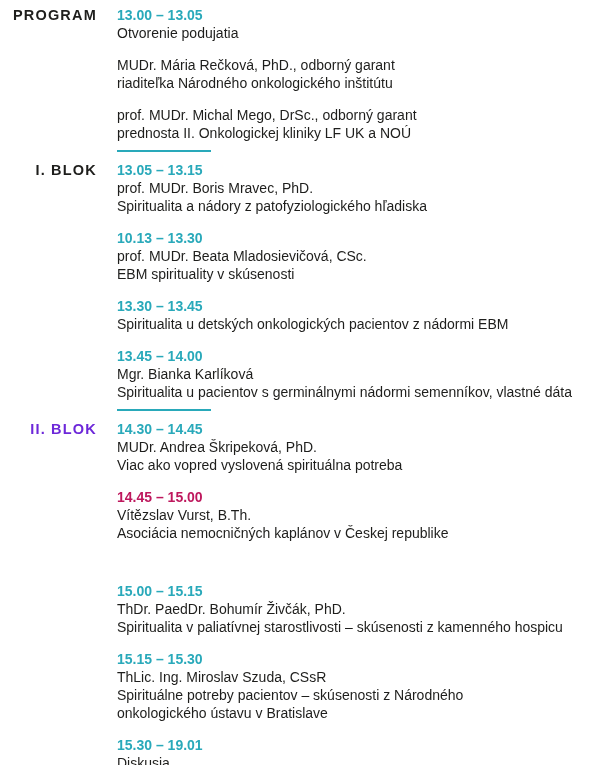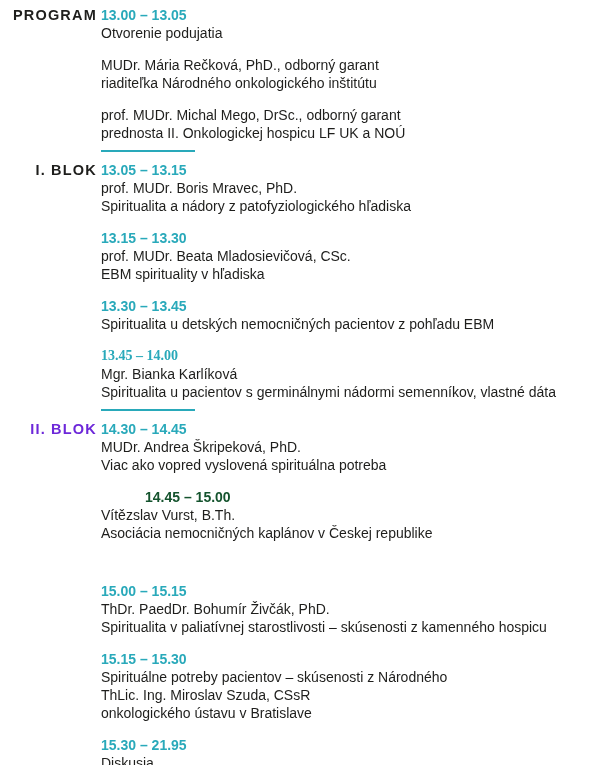--- a/index.html
+++ b/index.html
@@ -13,21 +13,21 @@
     font-family: "Liberation Sans", sans-serif;
     font-size: 14px;
     line-height: 18px;
     color: #1e1e1c;
     padding-top: 6px;
   }
   .page { width: 600px; }
   .section {
     display: grid;
     grid-template-columns: 97px 1fr;
-    column-gap: 4px;
+    column-gap: 20px;
   }
   .label-col {
     text-align: right;
     font-weight: bold;
     font-size: 14.5px;
     letter-spacing: 1.2px;
     line-height: 18px;
     white-space: nowrap;
   }
   .content-col { min-width: 0; }
@@ -59,92 +59,92 @@
           <div class="time" style="color: rgb(41, 169, 186);">13.00 – 13.05</div>
           <div class="block">
             <div class="line"><span class="r">Otvorenie podujatia</span></div>
           </div>
           <div class="block">
             <div class="line"><span class="b">MUDr. Mária Rečková, PhD.</span><span class="r">, odborný garant</span></div>
             <div class="line"><span class="r">riaditeľka Národného onkologického inštitútu</span></div>
           </div>
           <div class="block">
             <div class="line"><span class="b">prof. MUDr. Michal Mego, DrSc.</span><span class="r">, odborný garant</span></div>
-            <div class="line"><span class="r">prednosta II. Onkologickej hospicu LF UK a NOÚ</span></div>
+            <div class="line"><span class="r">prednosta II. Onkologickej kliniky LF UK a NOÚ</span></div>
           </div>
         </div>
         <div class="divider" style="background: rgb(41, 169, 186);"></div>
       </div>
     </div>
     <div class="section">
       <div class="label-col" style="color: rgb(30, 30, 28);">I. BLOK</div>
       <div class="content-col">
         <div class="entry">
           <div class="time" style="color: rgb(41, 169, 186);">13.05 – 13.15</div>
           <div class="block">
             <div class="line"><span class="b">prof. MUDr. Boris Mravec, PhD.</span></div>
             <div class="line"><span class="r">Spiritualita a nádory z patofyziologického hľadiska</span></div>
           </div>
         </div>
         <div class="entry">
-          <div class="time" style="color: rgb(41, 169, 186);">13.15 – 13.30</div>
+          <div class="time" style="color: rgb(41, 169, 186);">10.13 – 13.30</div>
           <div class="block">
             <div class="line"><span class="b">prof. MUDr. Beata Mladosievičová, CSc.</span></div>
-            <div class="line"><span class="r">EBM spirituality v hľadiska</span></div>
+            <div class="line"><span class="r">EBM spirituality v skúsenosti</span></div>
           </div>
         </div>
         <div class="entry">
           <div class="time" style="color: rgb(41, 169, 186);">13.30 – 13.45</div>
           <div class="block">
-            <div class="line"><span class="r">Spiritualita u detských nemocničných pacientov z pohľadu EBM</span></div>
+            <div class="line"><span class="r">Spiritualita u detských onkologických pacientov z nádormi EBM</span></div>
           </div>
         </div>
         <div class="entry">
-          <div class="time" style="color: rgb(41, 169, 186); font-family: Liberation Serif, serif;">13.45 – 14.00</div>
+          <div class="time" style="color: rgb(41, 169, 186);">13.45 – 14.00</div>
           <div class="block">
             <div class="line"><span class="b">Mgr. Bianka Karlíková</span></div>
             <div class="line"><span class="r">Spiritualita u pacientov s germinálnymi nádormi semenníkov, vlastné dáta</span></div>
           </div>
         </div>
         <div class="divider" style="background: rgb(41, 169, 186);"></div>
       </div>
     </div>
     <div class="section">
       <div class="label-col" style="color: #6d28d9;">II. BLOK</div>
       <div class="content-col">
         <div class="entry">
           <div class="time" style="color: rgb(41, 169, 186);">14.30 – 14.45</div>
           <div class="block">
             <div class="line"><span class="b">MUDr. Andrea Škripeková, PhD.</span></div>
             <div class="line"><span class="r">Viac ako vopred vyslovená spirituálna potreba</span></div>
           </div>
         </div>
         <div class="entry">
-          <div class="time" style="color: #14532d; margin-left: 44px;">14.45 – 15.00</div>
+          <div class="time" style="color: #be185d;">14.45 – 15.00</div>
           <div class="block">
             <div class="line"><span class="b">Vítězslav Vurst, B.Th.</span></div>
             <div class="line"><span class="r">Asociácia nemocničných kaplánov v Českej republike</span></div>
           </div>
         </div>
         <div class="entry">
           <div class="time" style="color: rgb(41, 169, 186); margin-top: 40px;">15.00 – 15.15</div>
           <div class="block">
             <div class="line"><span class="b">ThDr. PaedDr. Bohumír Živčák, PhD.</span></div>
             <div class="line"><span class="r">Spiritualita v paliatívnej starostlivosti – skúsenosti z kamenného hospicu</span></div>
           </div>
         </div>
         <div class="entry">
           <div class="time" style="color: rgb(41, 169, 186);">15.15 – 15.30</div>
           <div class="block">
+            <div class="line"><span class="b">ThLic. Ing. Miroslav Szuda</span><span class="r">, </span><span class="b">CSsR</span></div>
             <div class="line"><span class="r">Spirituálne potreby pacientov – skúsenosti z Národného</span></div>
-            <div class="line"><span class="b">ThLic. Ing. Miroslav Szuda</span><span class="r">, </span><span class="b">CSsR</span></div>
             <div class="line"><span class="r">onkologického ústavu v Bratislave</span></div>
           </div>
         </div>
         <div class="entry">
-          <div class="time" style="color: rgb(41, 169, 186);">15.30 – 21.95</div>
+          <div class="time" style="color: rgb(41, 169, 186);">15.30 – 19.01</div>
           <div class="block">
             <div class="line"><span class="r">Diskusia</span></div>
           </div>
         </div>
       </div>
     </div>
   </div>
 
 </body></html>

